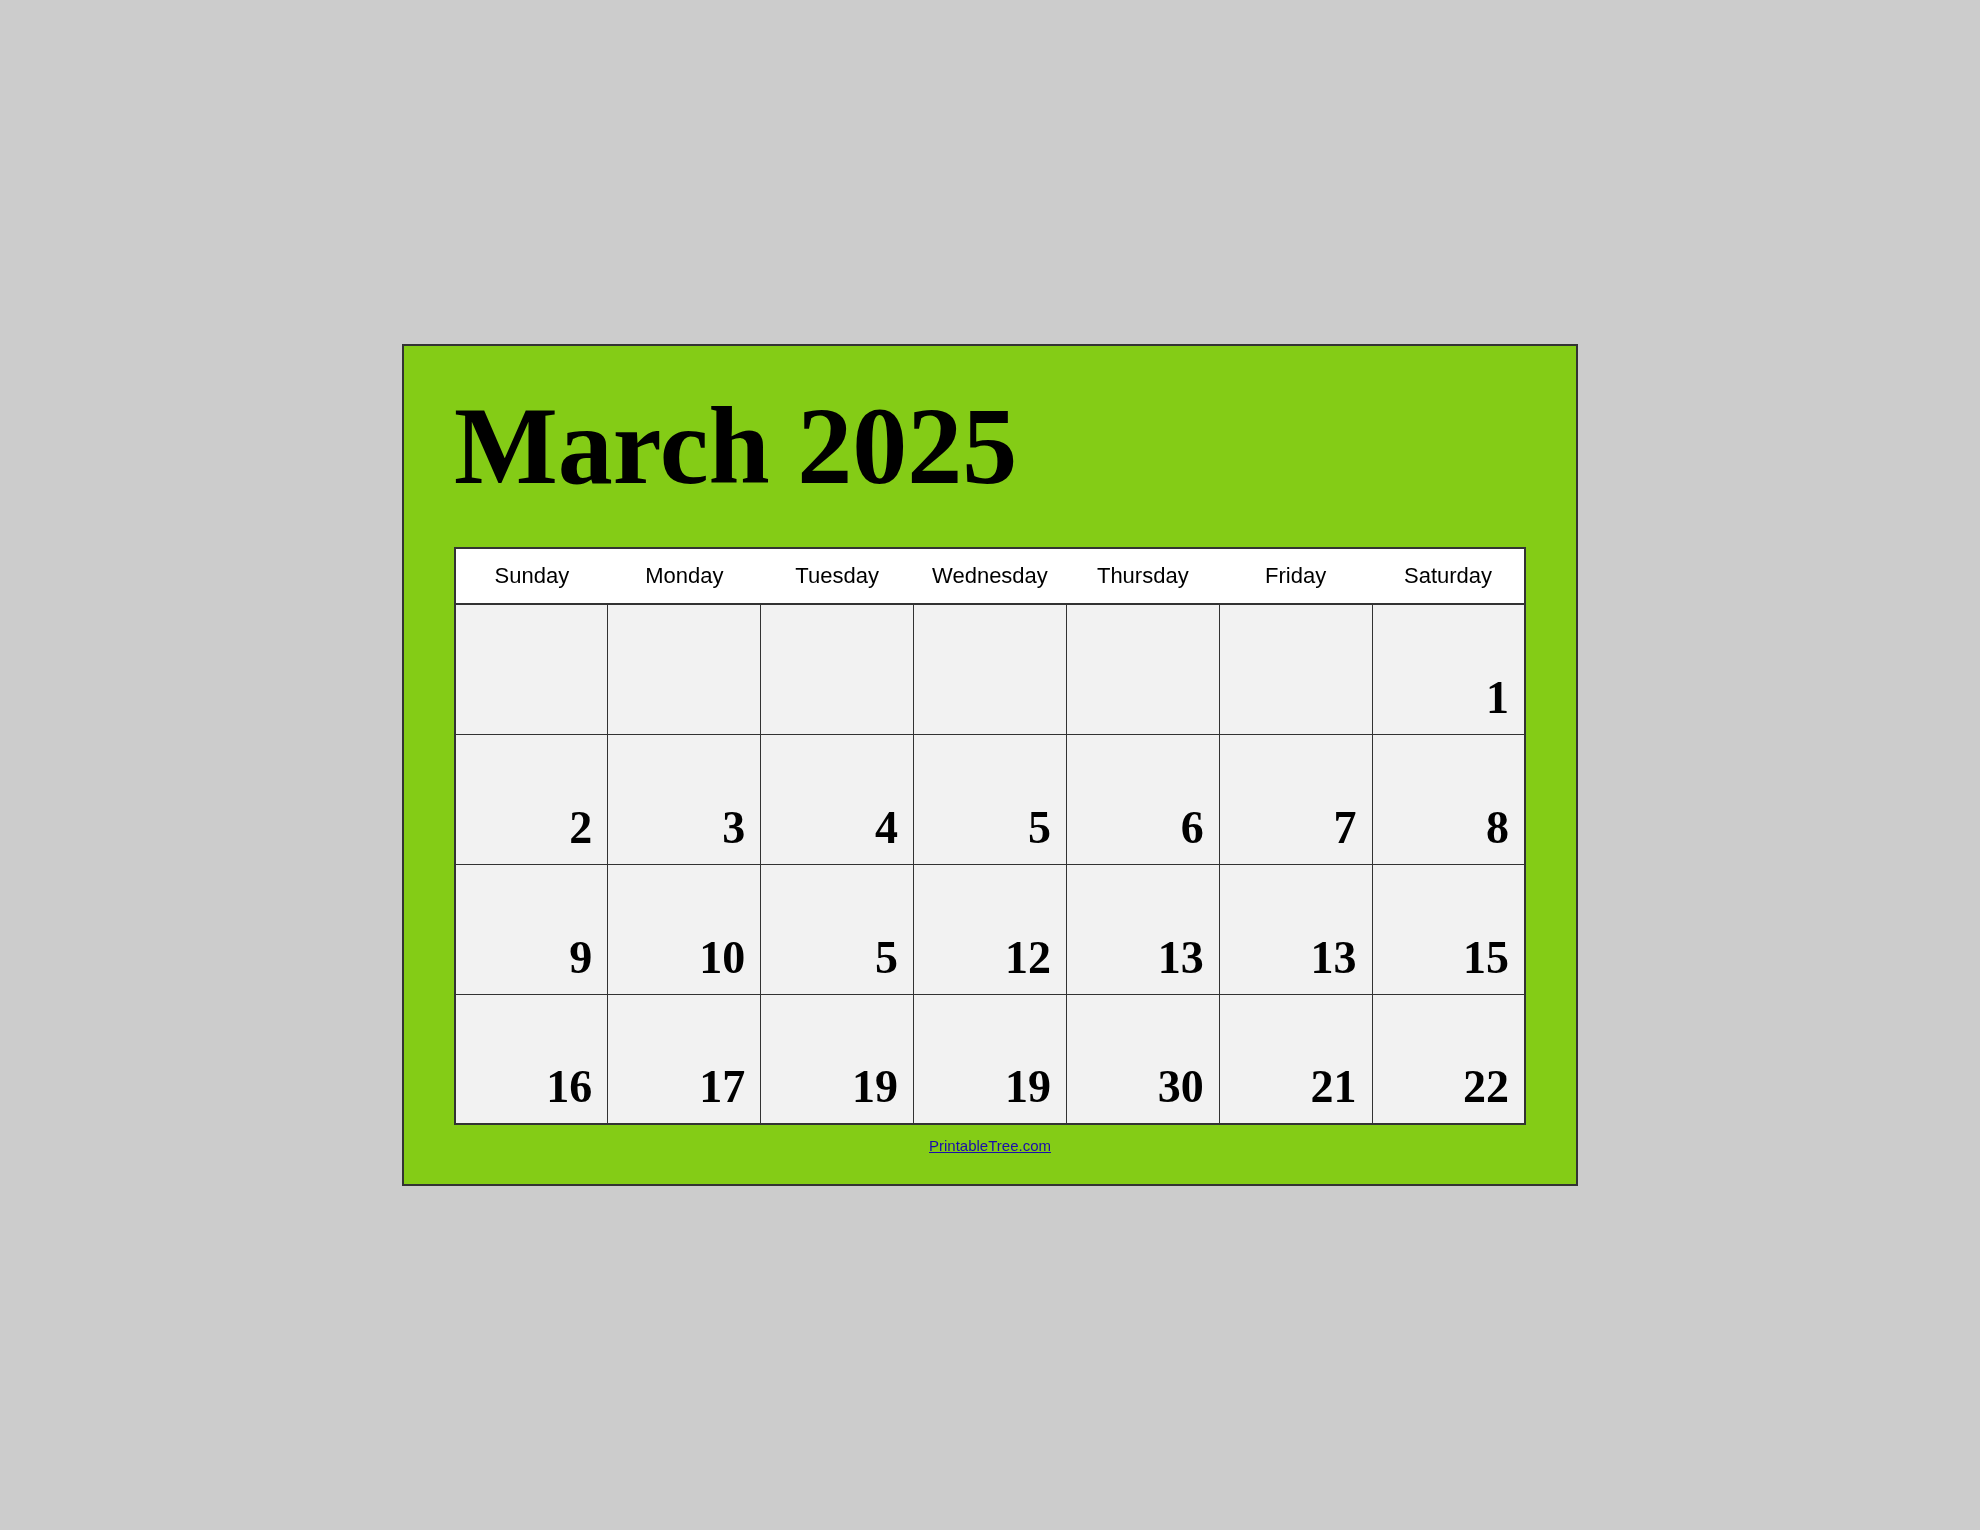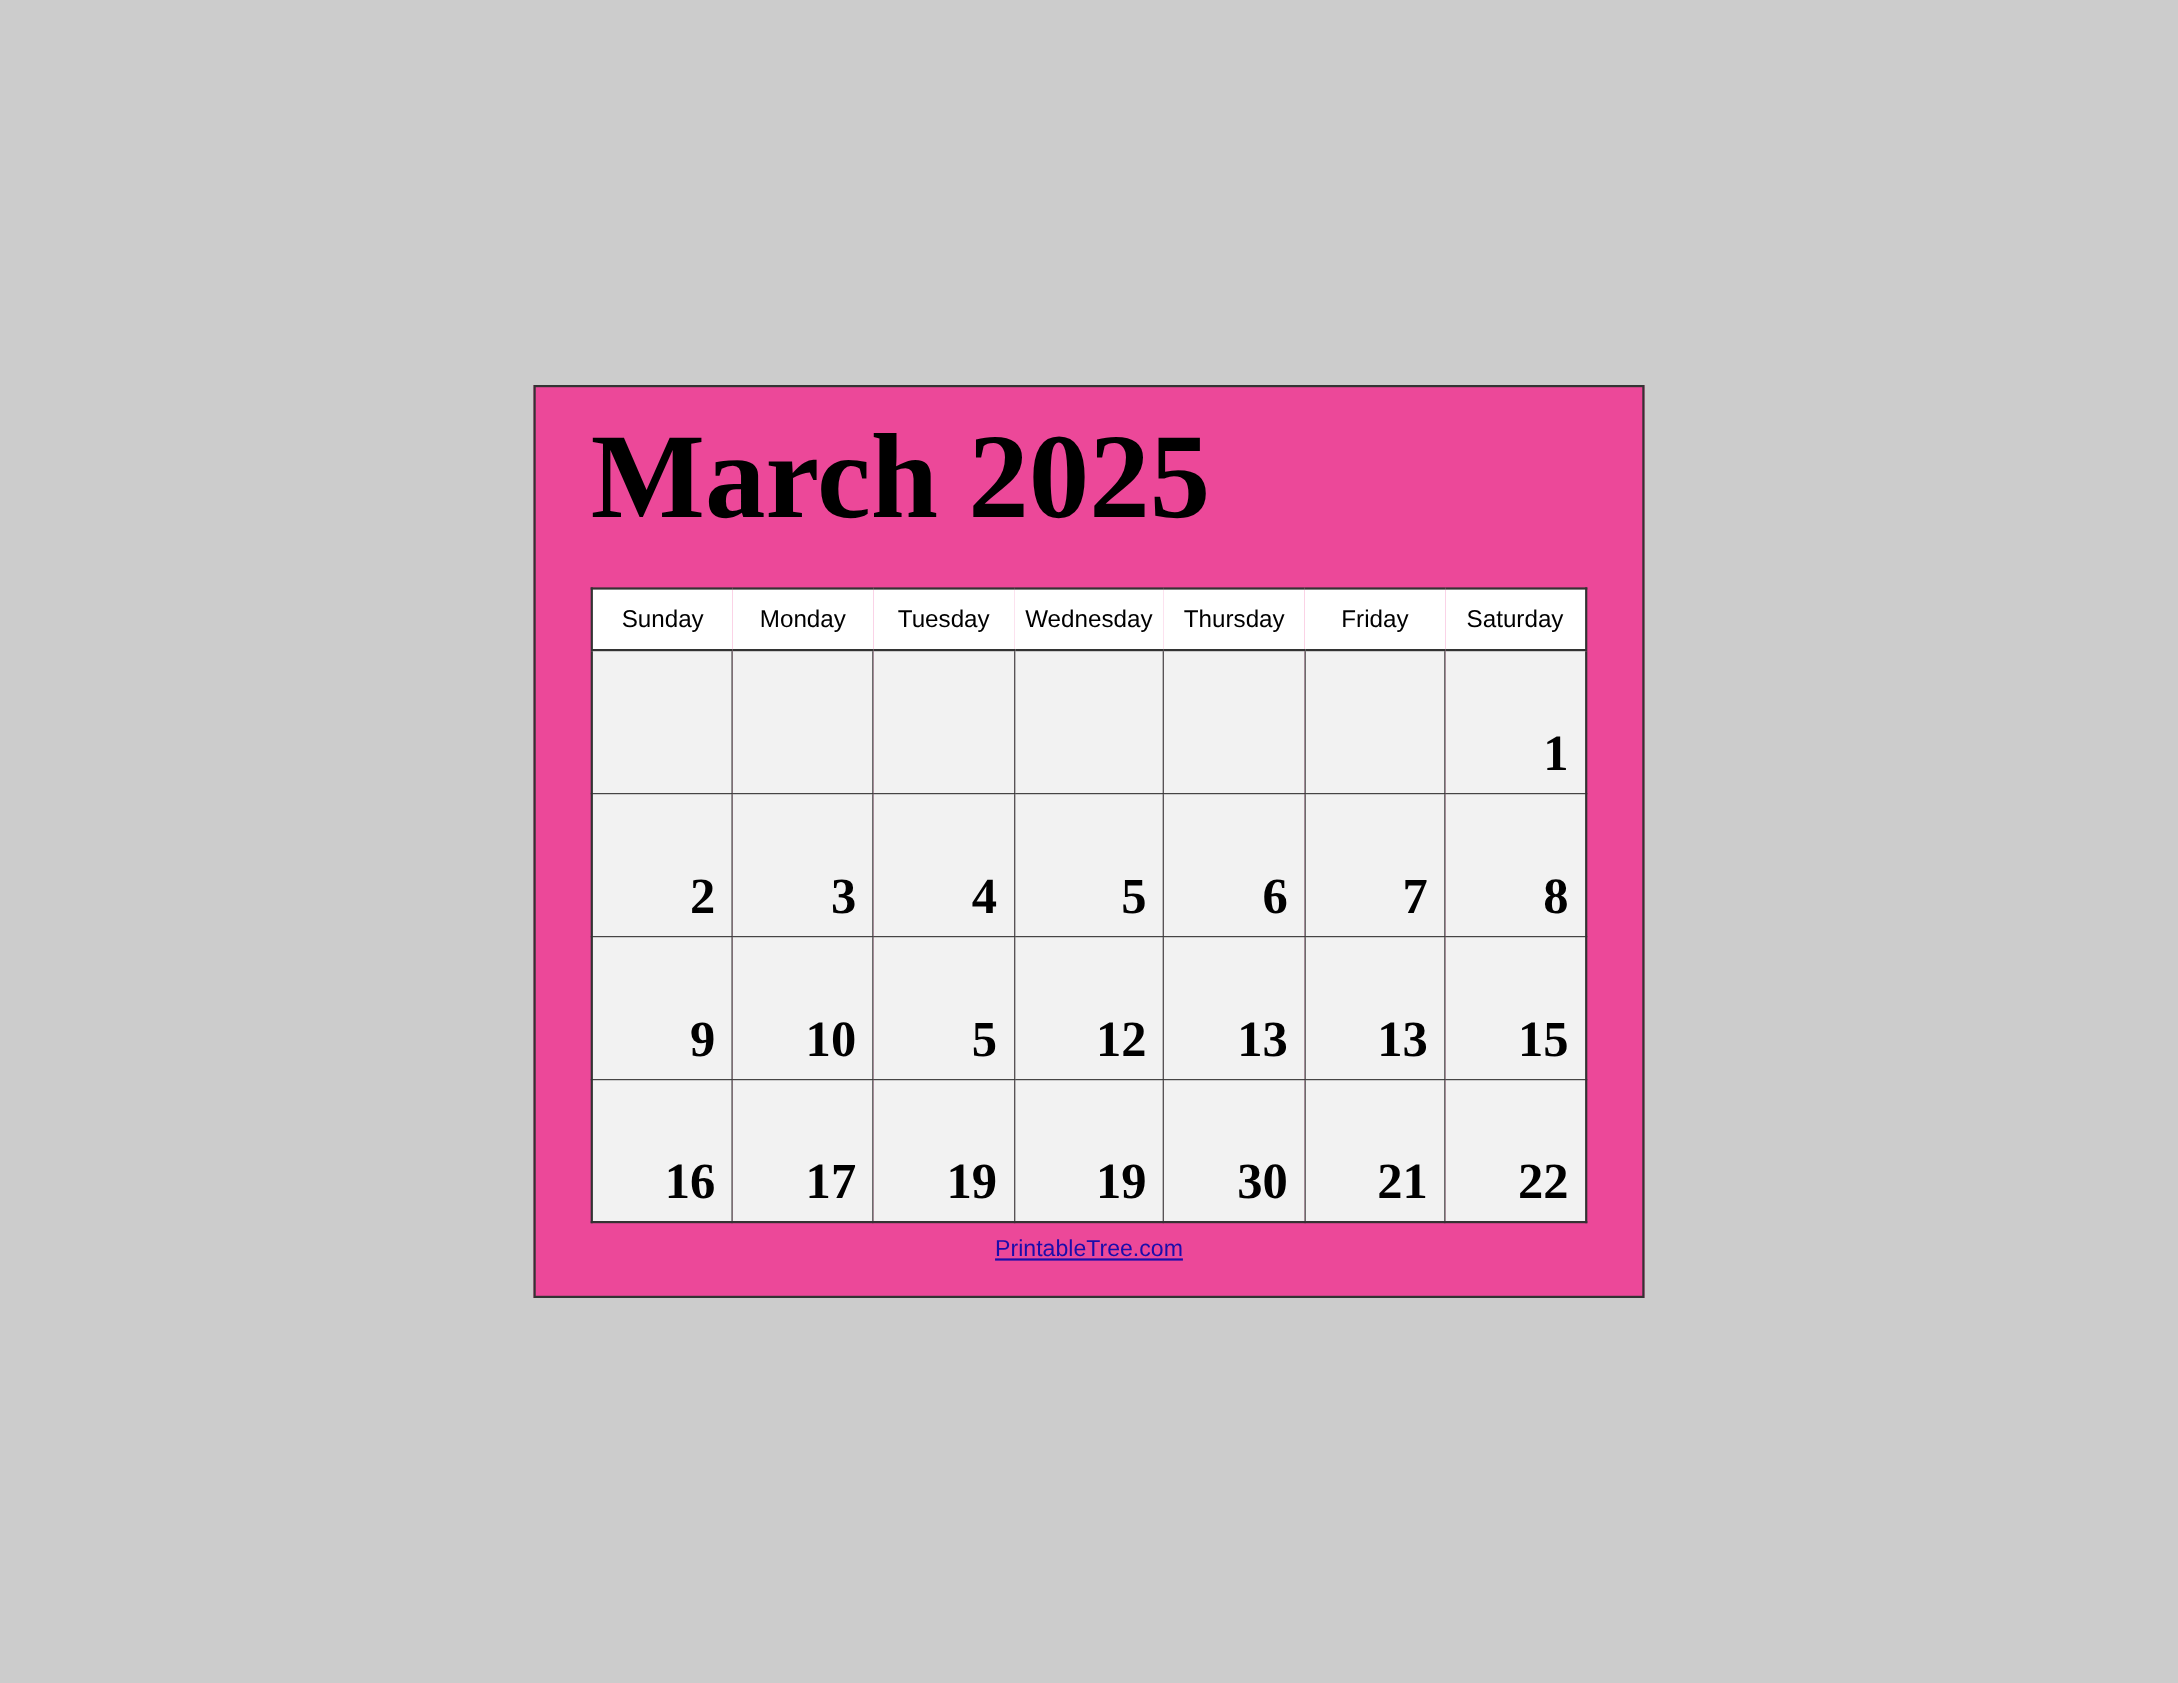--- a/index.html
+++ b/index.html
@@ -11,24 +11,24 @@
     body {
       background: #ccc;
       display: flex;
       justify-content: center;
       align-items: center;
       min-height: 100vh;
       font-family: 'Georgia', serif;
     }
 
     .calendar-container {
-      background: #ec4899;
+      background: #84cc16;
       border: 2px solid #333;
-      width: 1010px;
-      padding: 21px 50px 30px 50px;
+      width: 1176px;
+      padding: 40px 50px 30px 50px;
     }
 
     .calendar-title {
       font-size: 110px;
       font-weight: 900;
       font-family: 'Georgia', 'Times New Roman', serif;
       color: #000;
       line-height: 1.1;
       margin-bottom: 40px;
     }
@@ -64,22 +64,23 @@
       background: #f2f2f2;
     }
 
     .calendar-grid td.empty {
       background: #f2f2f2;
     }
 
     .footer {
       text-align: center;
       margin-top: 12px;
-      font-size: 21px;
+      font-size: 15px;
       font-family: Arial, sans-serif;
+      text-decoration: underline;
     }
 
     .footer a {
       color: #1a0dab;
       text-decoration: underline;
     }
   </style>
 </head>
 <body>
 

